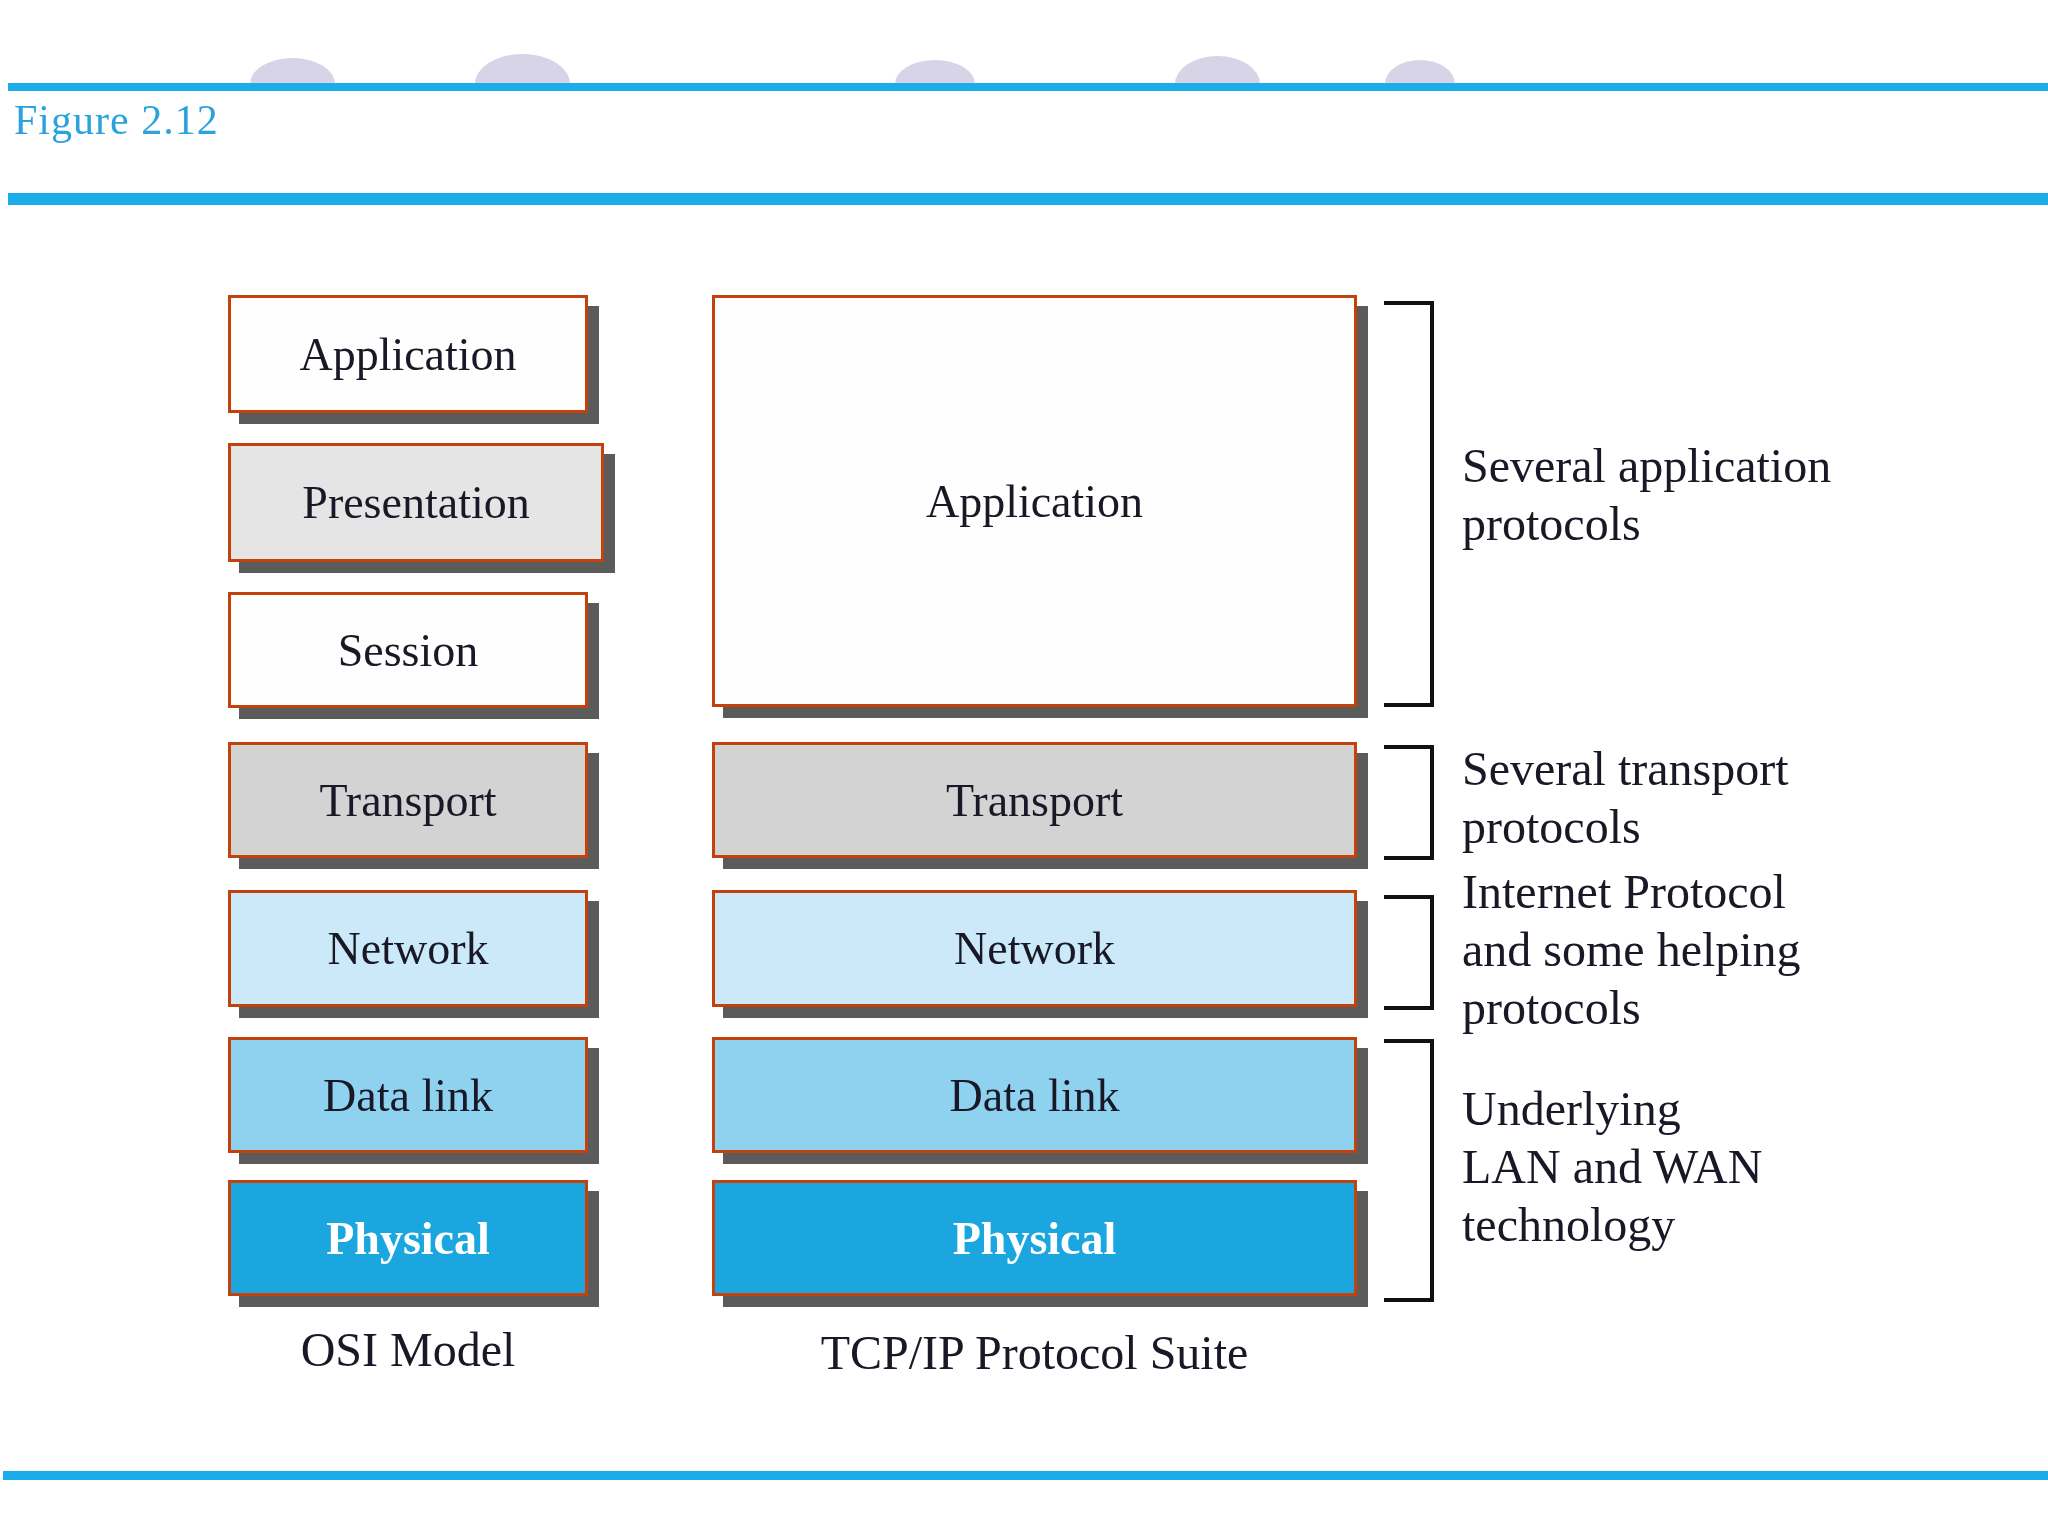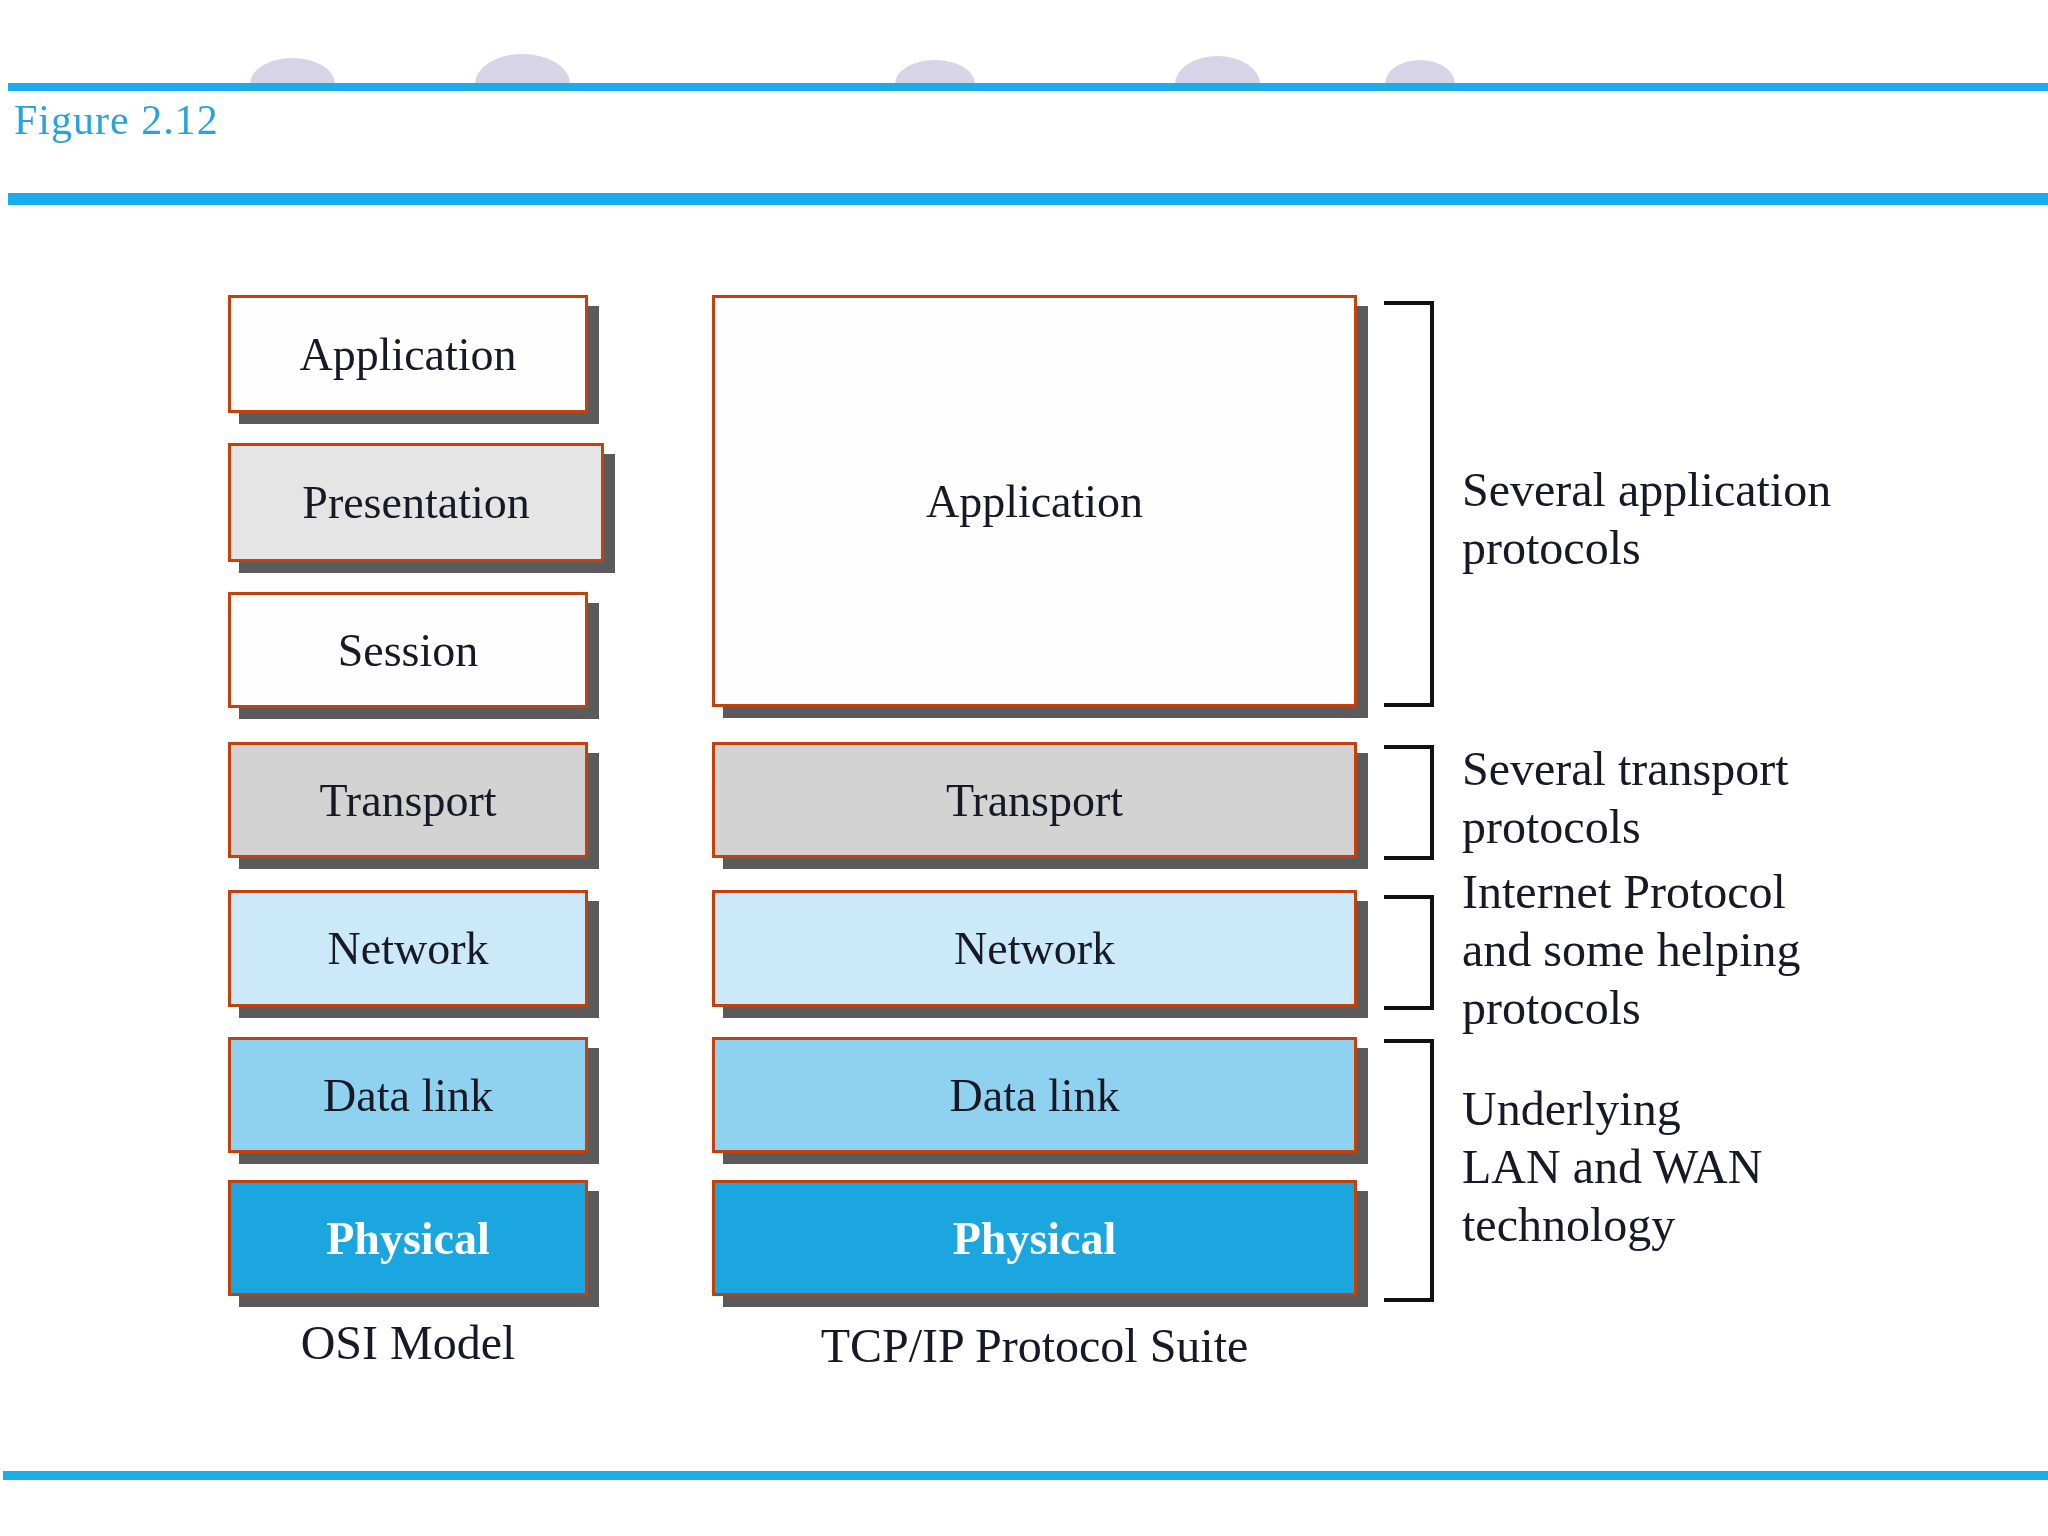--- a/index.html
+++ b/index.html
@@ -7,21 +7,21 @@
         font-family:"Liberation Serif","DejaVu Serif",serif;}
   .rule{position:absolute;background:#1badea;}
   .arc{position:absolute;background:#d7d4e8;border-radius:50% 50% 0 0 / 100% 100% 0 0;}
   .fig-label{position:absolute;left:14px;top:96px;font-size:42px;font-weight:normal;color:#2aa3dd;
              letter-spacing:1px;}
   .fig-title{position:absolute;left:352px;top:100px;font-size:58px;font-style:italic;color:#191919;}
   .lbox{position:absolute;box-sizing:border-box;border:3px solid #c2410c;
         box-shadow:11px 11px 0 0 #5b5b5b;display:flex;align-items:center;justify-content:center;
         font-size:46px;color:#181826;}
   .lbox.phys{color:#ffffff;font-weight:bold;}
-  .caption{position:absolute;font-size:48px;color:#181826;text-align:center;}
+  .caption{position:absolute;font-size:48px;color:#181826;text-align:center;margin-top:7px;}
   .bracket{position:absolute;box-sizing:border-box;border-top:4px solid #111111;
            border-right:4px solid #111111;border-bottom:4px solid #111111;}
   .annot{position:absolute;font-size:48px;line-height:58px;color:#181826;white-space:pre-line;}
 </style>
 </head>
 <body>
 
 <div class="page">
 
   <div class="arc" style="left:250px;top:58px;width:85px;height:26px;"></div>
@@ -76,21 +76,21 @@
         <span>Physical</span>
       </div>
     <div class="caption" style="left:712px;top:1318px;width:645px;">TCP/IP Protocol Suite</div>
   </div>
 
   <div class="bracket" style="left:1384px;top:301px;width:50px;height:406px;"></div>
   <div class="bracket" style="left:1384px;top:745px;width:50px;height:115px;"></div>
   <div class="bracket" style="left:1384px;top:895px;width:50px;height:115px;"></div>
   <div class="bracket" style="left:1384px;top:1039px;width:50px;height:263px;"></div>
 
-  <div class="annot" style="left:1462px;top:437px;width:520px;margin-top:24px;">Several application
+  <div class="annot" style="left:1462px;top:437px;width:520px;">Several application
 protocols</div>
   <div class="annot" style="left:1462px;top:740px;width:520px;">Several transport
 protocols</div>
   <div class="annot" style="left:1462px;top:863px;width:520px;">Internet Protocol
 and some helping
 protocols</div>
   <div class="annot" style="left:1462px;top:1080px;width:520px;">Underlying
 LAN and WAN
 technology</div>
 

